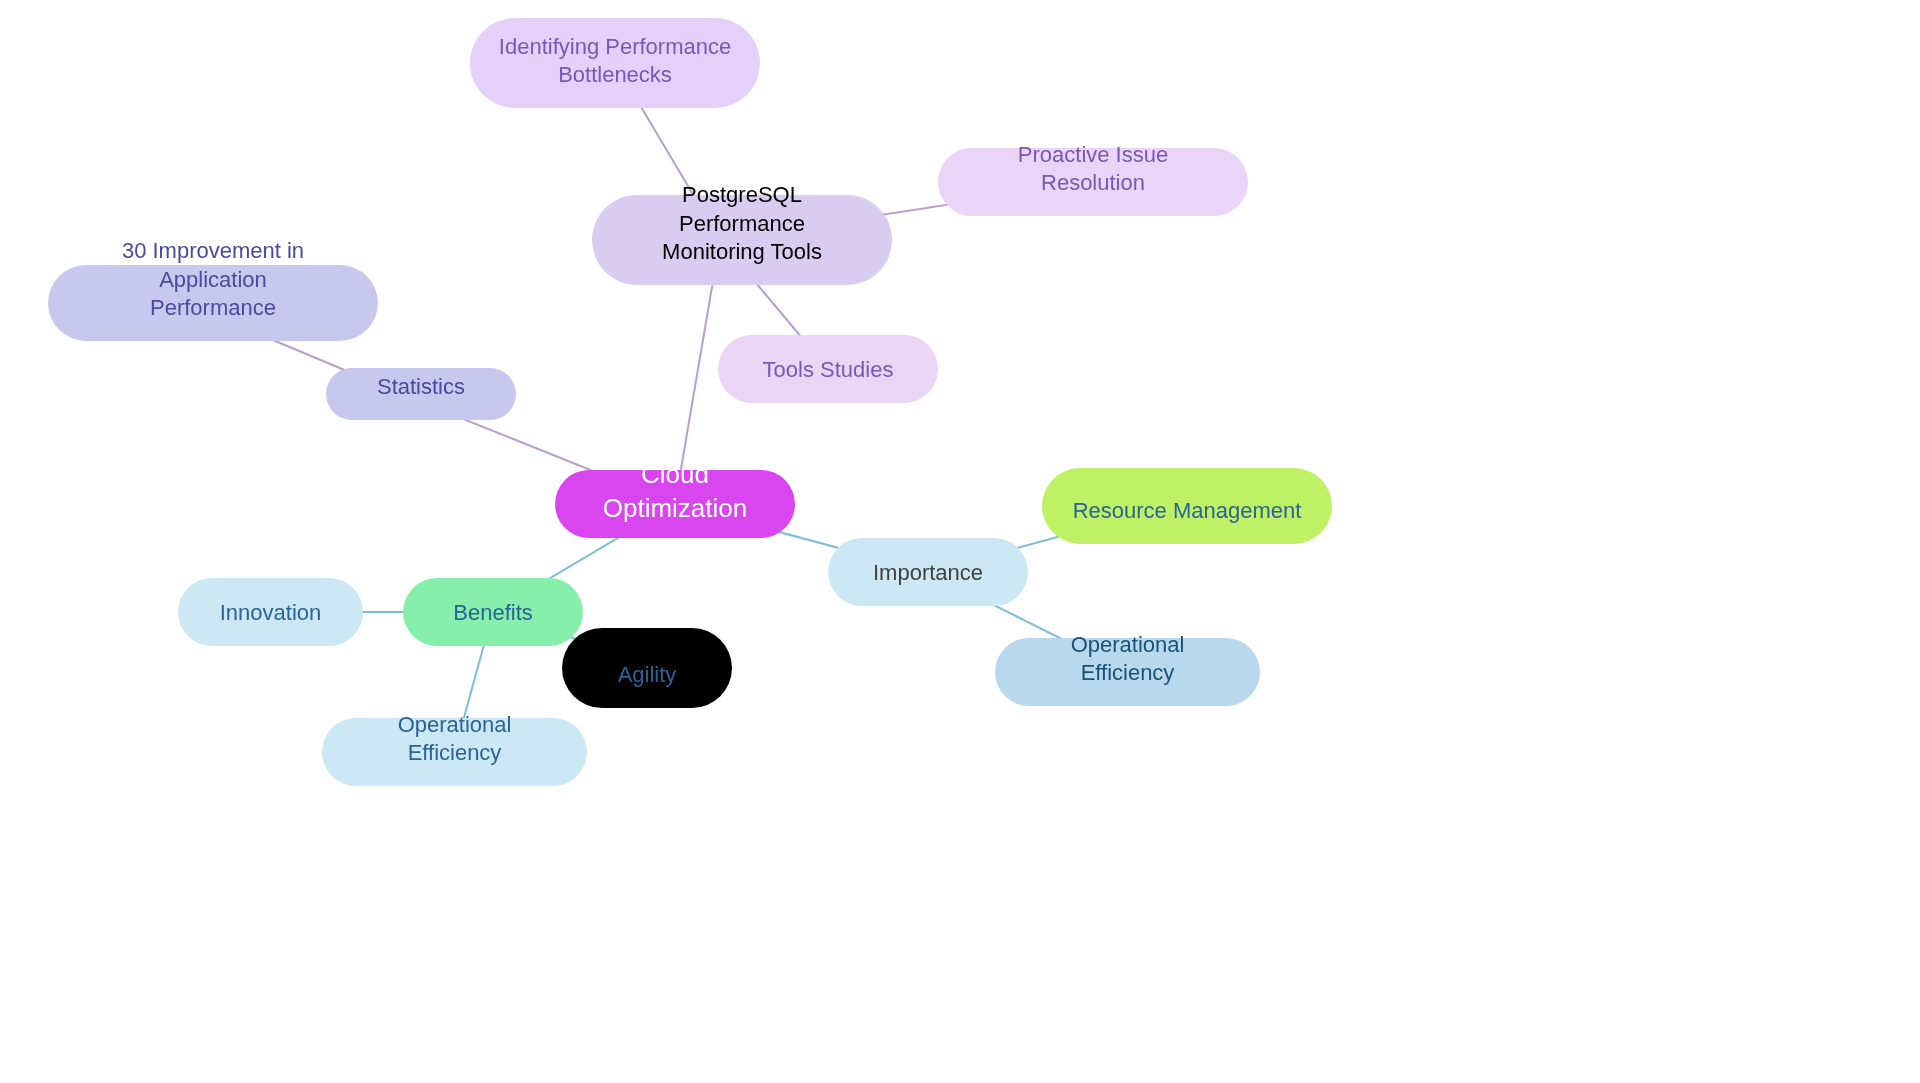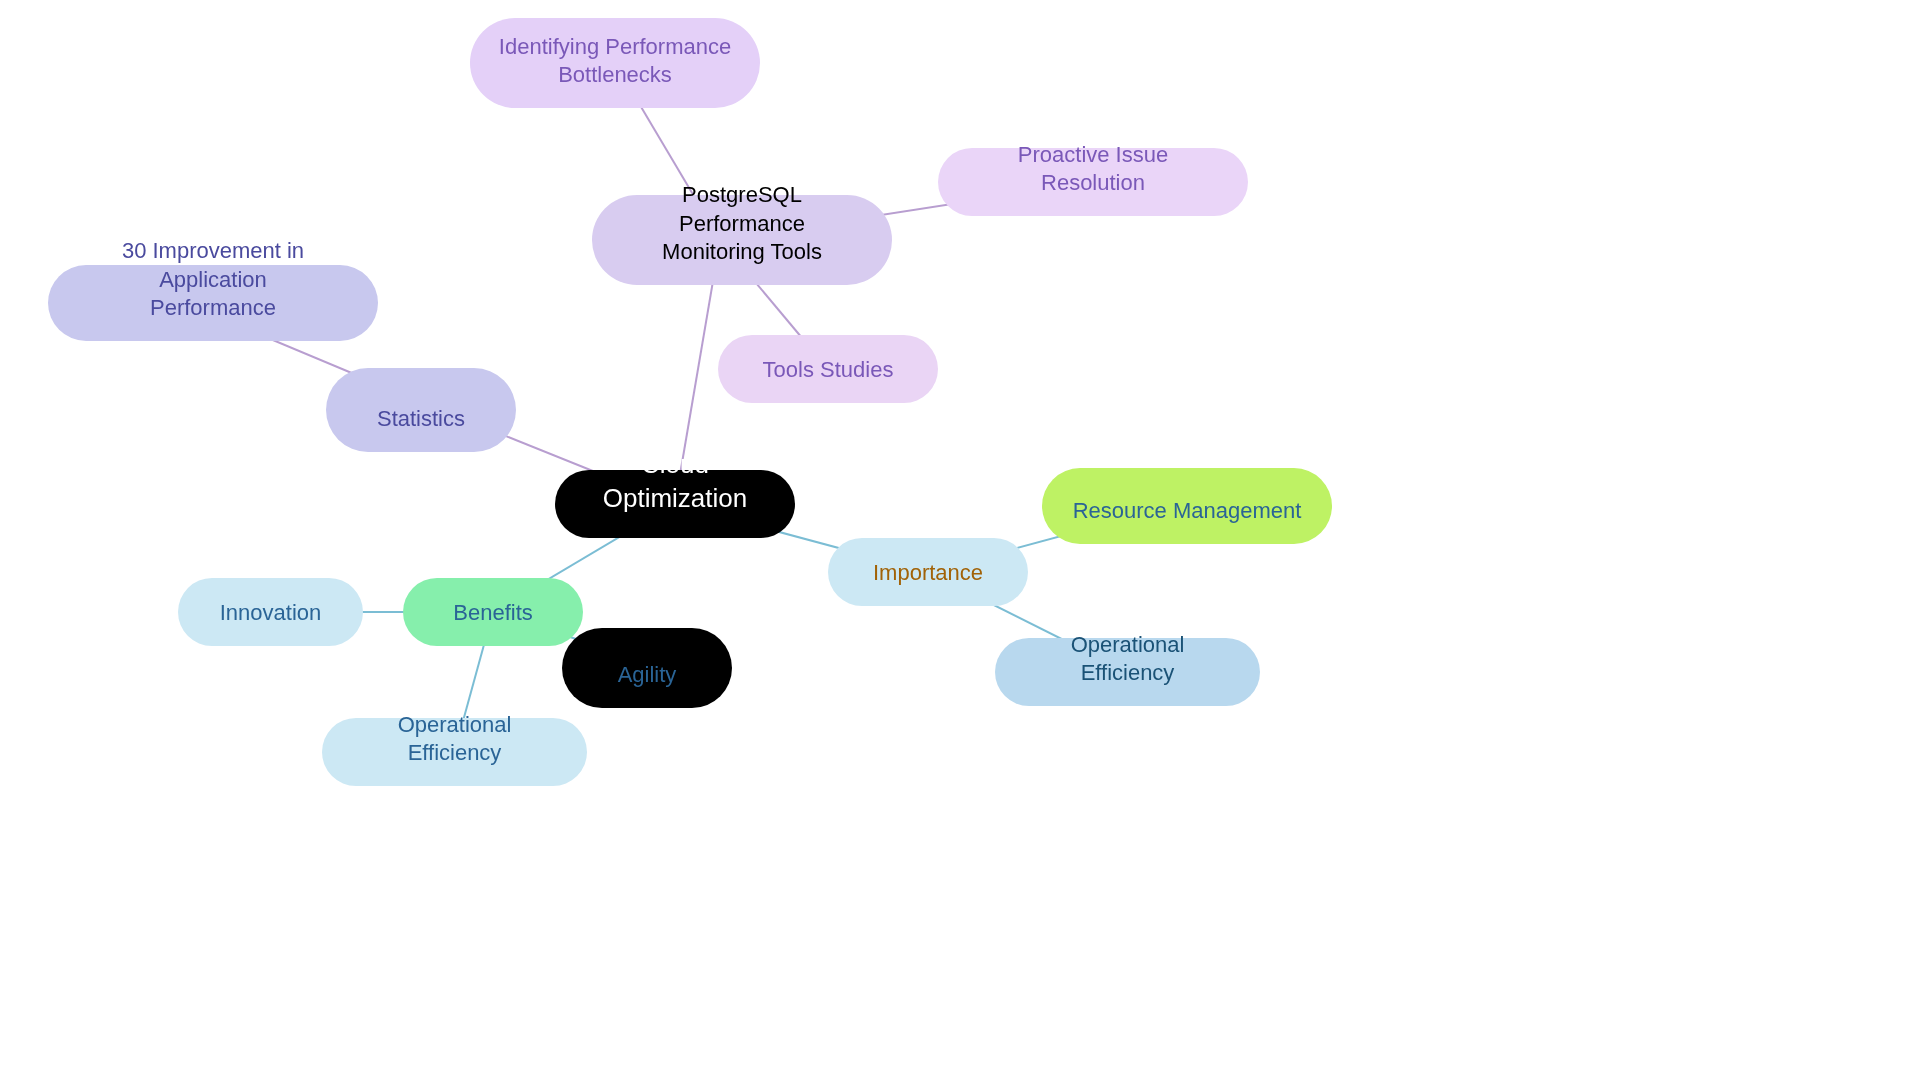--- a/index.html
+++ b/index.html
@@ -24,26 +24,26 @@
       align-items: flex-end;
       justify-content: center;
       text-align: center;
       border-radius: 50px;
       font-size: 22px;
       line-height: 1.3;
       padding: 18px 28px;
       cursor: pointer;
     }
     .node-center {
-      background: #000000;
+      background: #d946ef;
       color: #ffffff;
       font-size: 26px;
       font-weight: 500;
       border-radius: 50px;
-      padding: 22px 48px;
+      padding: 12px 48px;
     }
     .node-purple {
       background: #e8d5f5;
       color: #5b4a9e;
       border: none;
     }
     .node-purple-large {
       background: #d8c8f0;
       color: #5b4a9e;
     }
@@ -93,21 +93,21 @@
 </div>
 
 <div class="node node-purple" style="left:938px; top:148px; width:310px; height:68px; background:#ead5f8; color:#7a58b8;">
   <span>Proactive Issue Resolution</span>
 </div>
 
 <div class="node node-purple" style="left:718px; top:335px; width:220px; height:68px; background:#ead5f5; color:#7a58b8;">
   <span>Tools Studies</span>
 </div>
 
-<div class="node node-lavender" style="left:326px; top:368px; width:190px; height:84px; background:#c8c8ee; color:#4a4a9e;">
+<div class="node node-lavender" style="left:326px; top:368px; width:190px; height:52px; background:#c8c8ee; color:#4a4a9e;">
   <span>Statistics</span>
 </div>
 
 <div class="node node-lavender" style="left:48px; top:265px; width:330px; height:76px; background:#c8c8ee; color:#4a4a9e;">
   <span>30 Improvement in Application<br>Performance</span>
 </div>
 
 <div class="node node-blue-medium" style="left:403px; top:578px; width:180px; height:68px; background:#86efac; color:#2a6496;">
   <span>Benefits</span>
 </div>
@@ -117,21 +117,21 @@
 </div>
 
 <div class="node node-blue-medium" style="left:562px; top:628px; width:170px; height:80px; background:#000000; color:#2a6496;">
   <span>Agility</span>
 </div>
 
 <div class="node node-blue-medium" style="left:322px; top:718px; width:265px; height:68px; background:#cce8f4; color:#2a6496;">
   <span>Operational Efficiency</span>
 </div>
 
-<div class="node node-blue-medium" style="left:828px; top:538px; width:200px; height:68px; background:#cce8f4; color:#a16207;">
+<div class="node node-blue-medium" style="left:828px; top:538px; width:200px; height:68px; background:#cce8f4; color:#404040;">
   <span>Importance</span>
 </div>
 
 <div class="node node-blue-medium" style="left:1042px; top:468px; width:290px; height:76px; background:#bef264; color:#2a6496;">
   <span>Resource Management</span>
 </div>
 
 <div class="node node-blue-dark" style="left:995px; top:638px; width:265px; height:68px; background:#b8d8ee; color:#1a5276;">
   <span>Operational Efficiency</span>
 </div>

